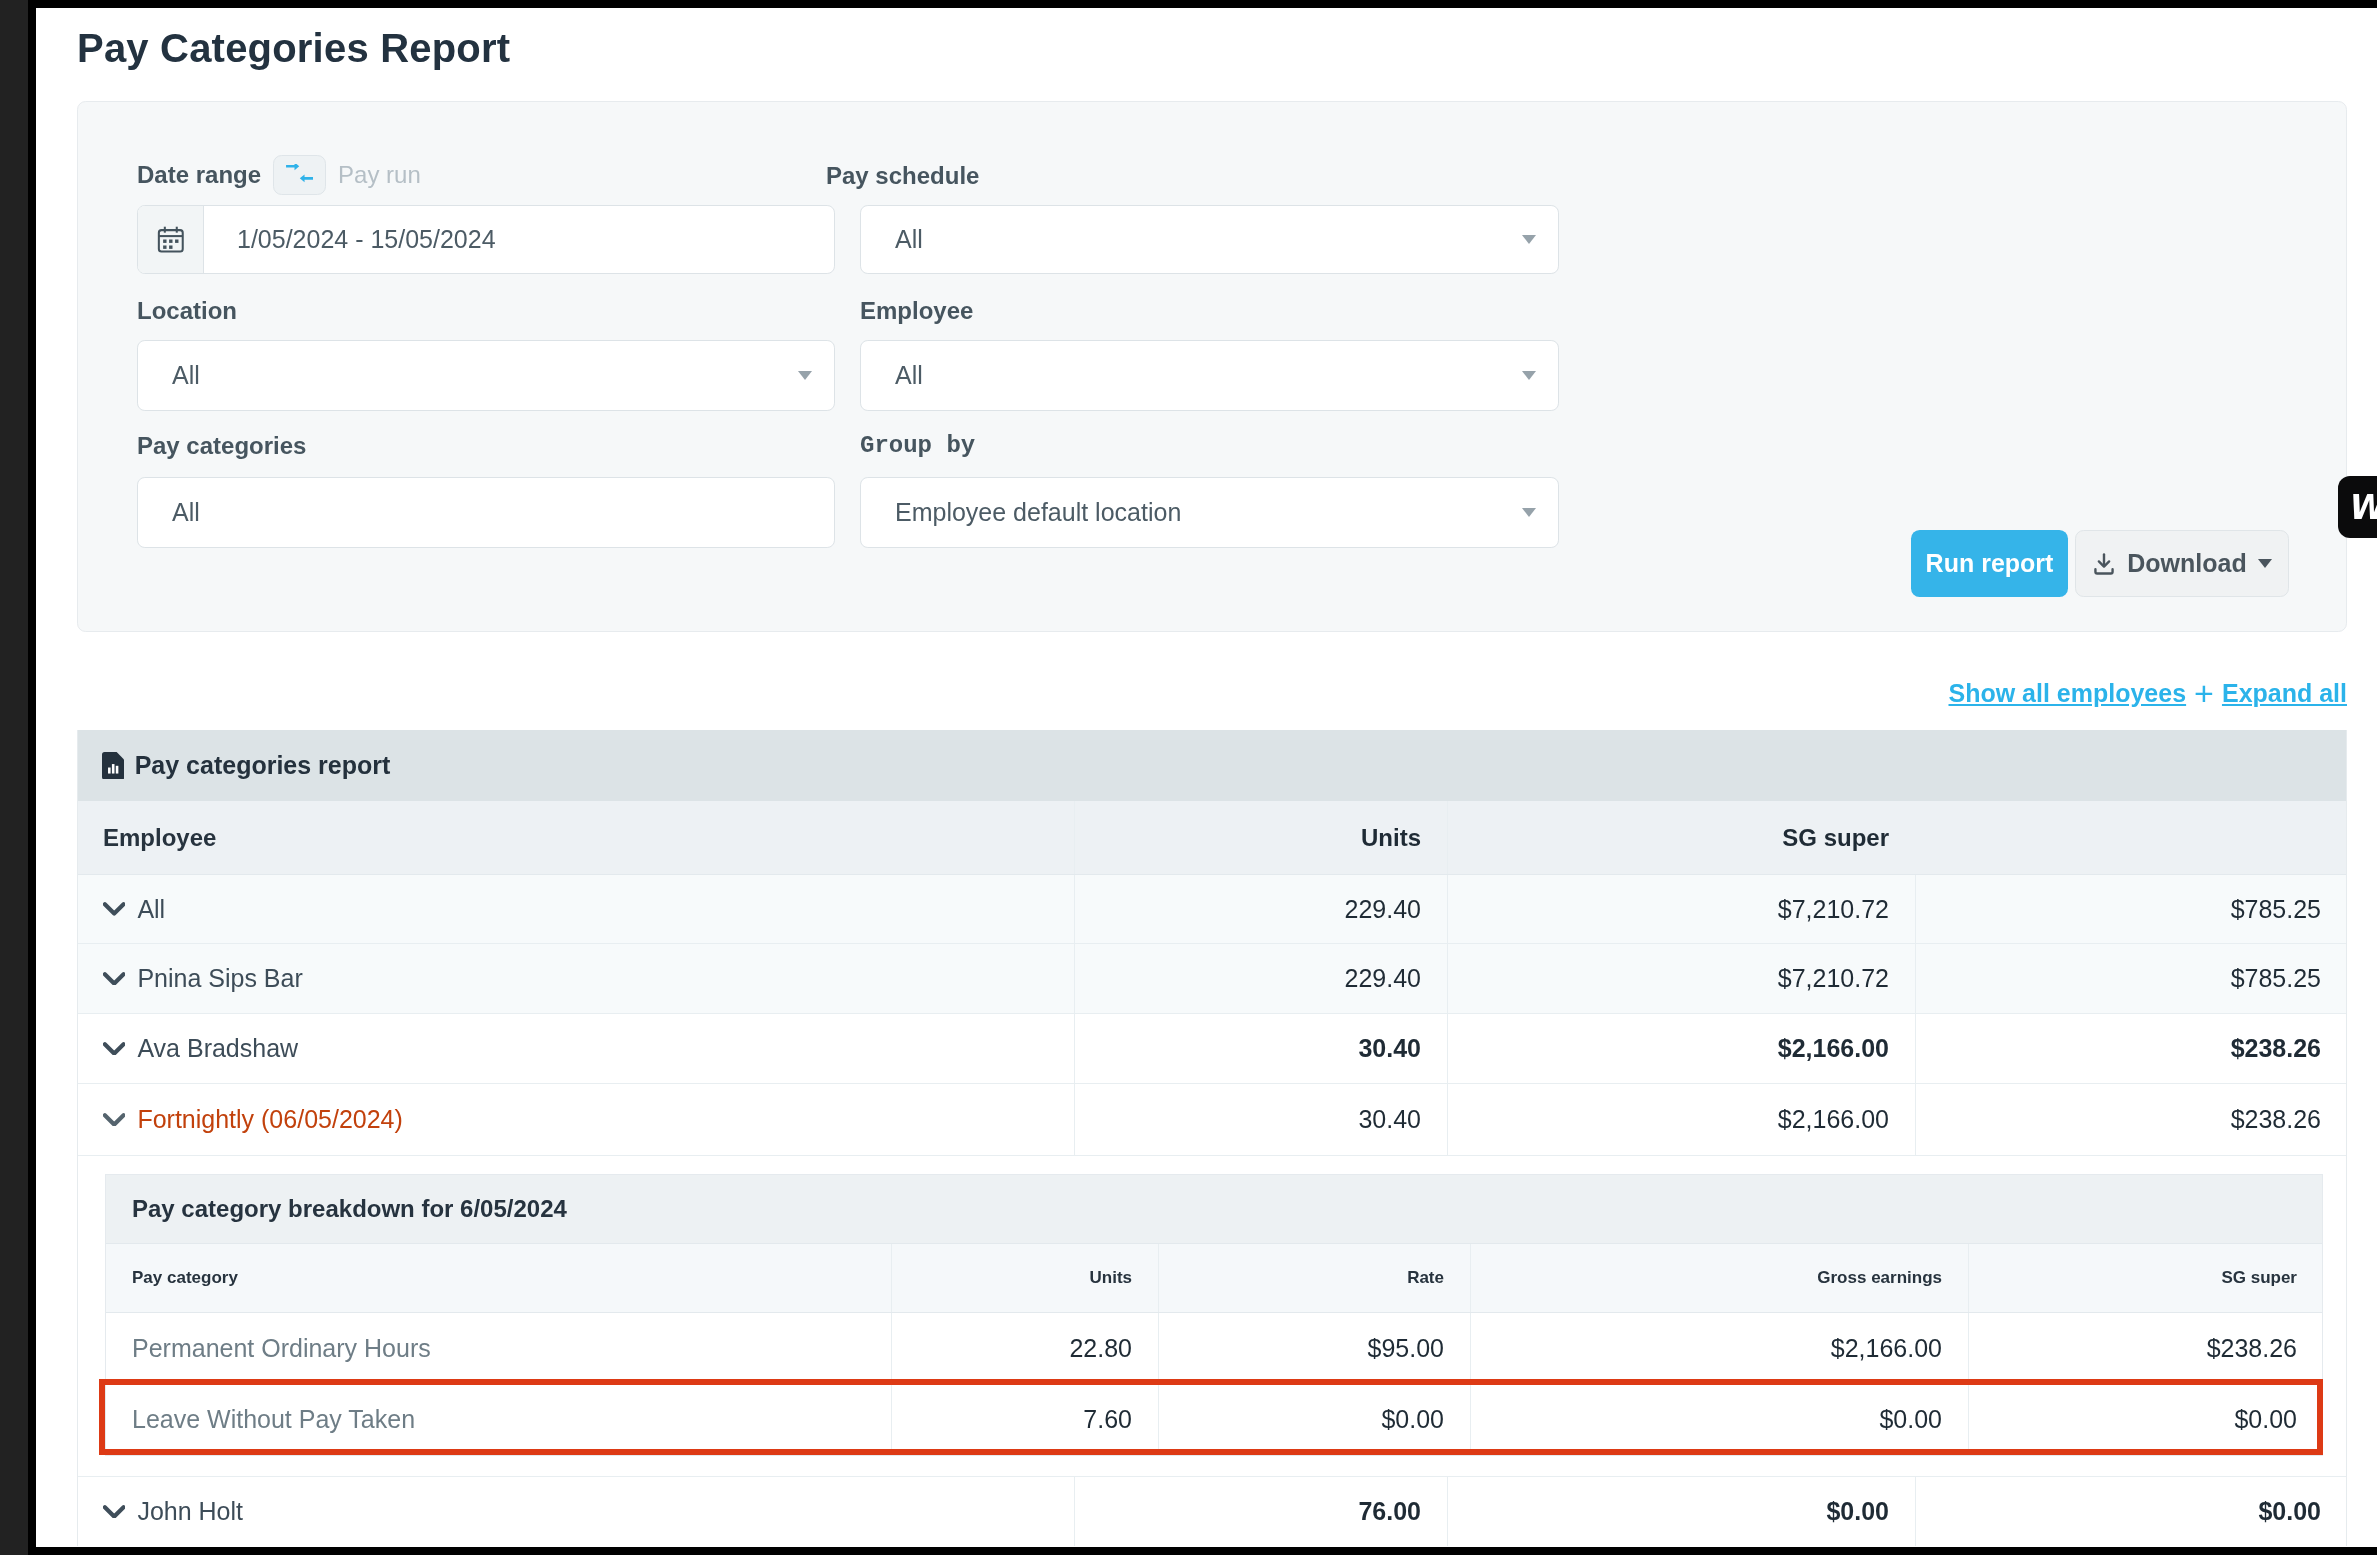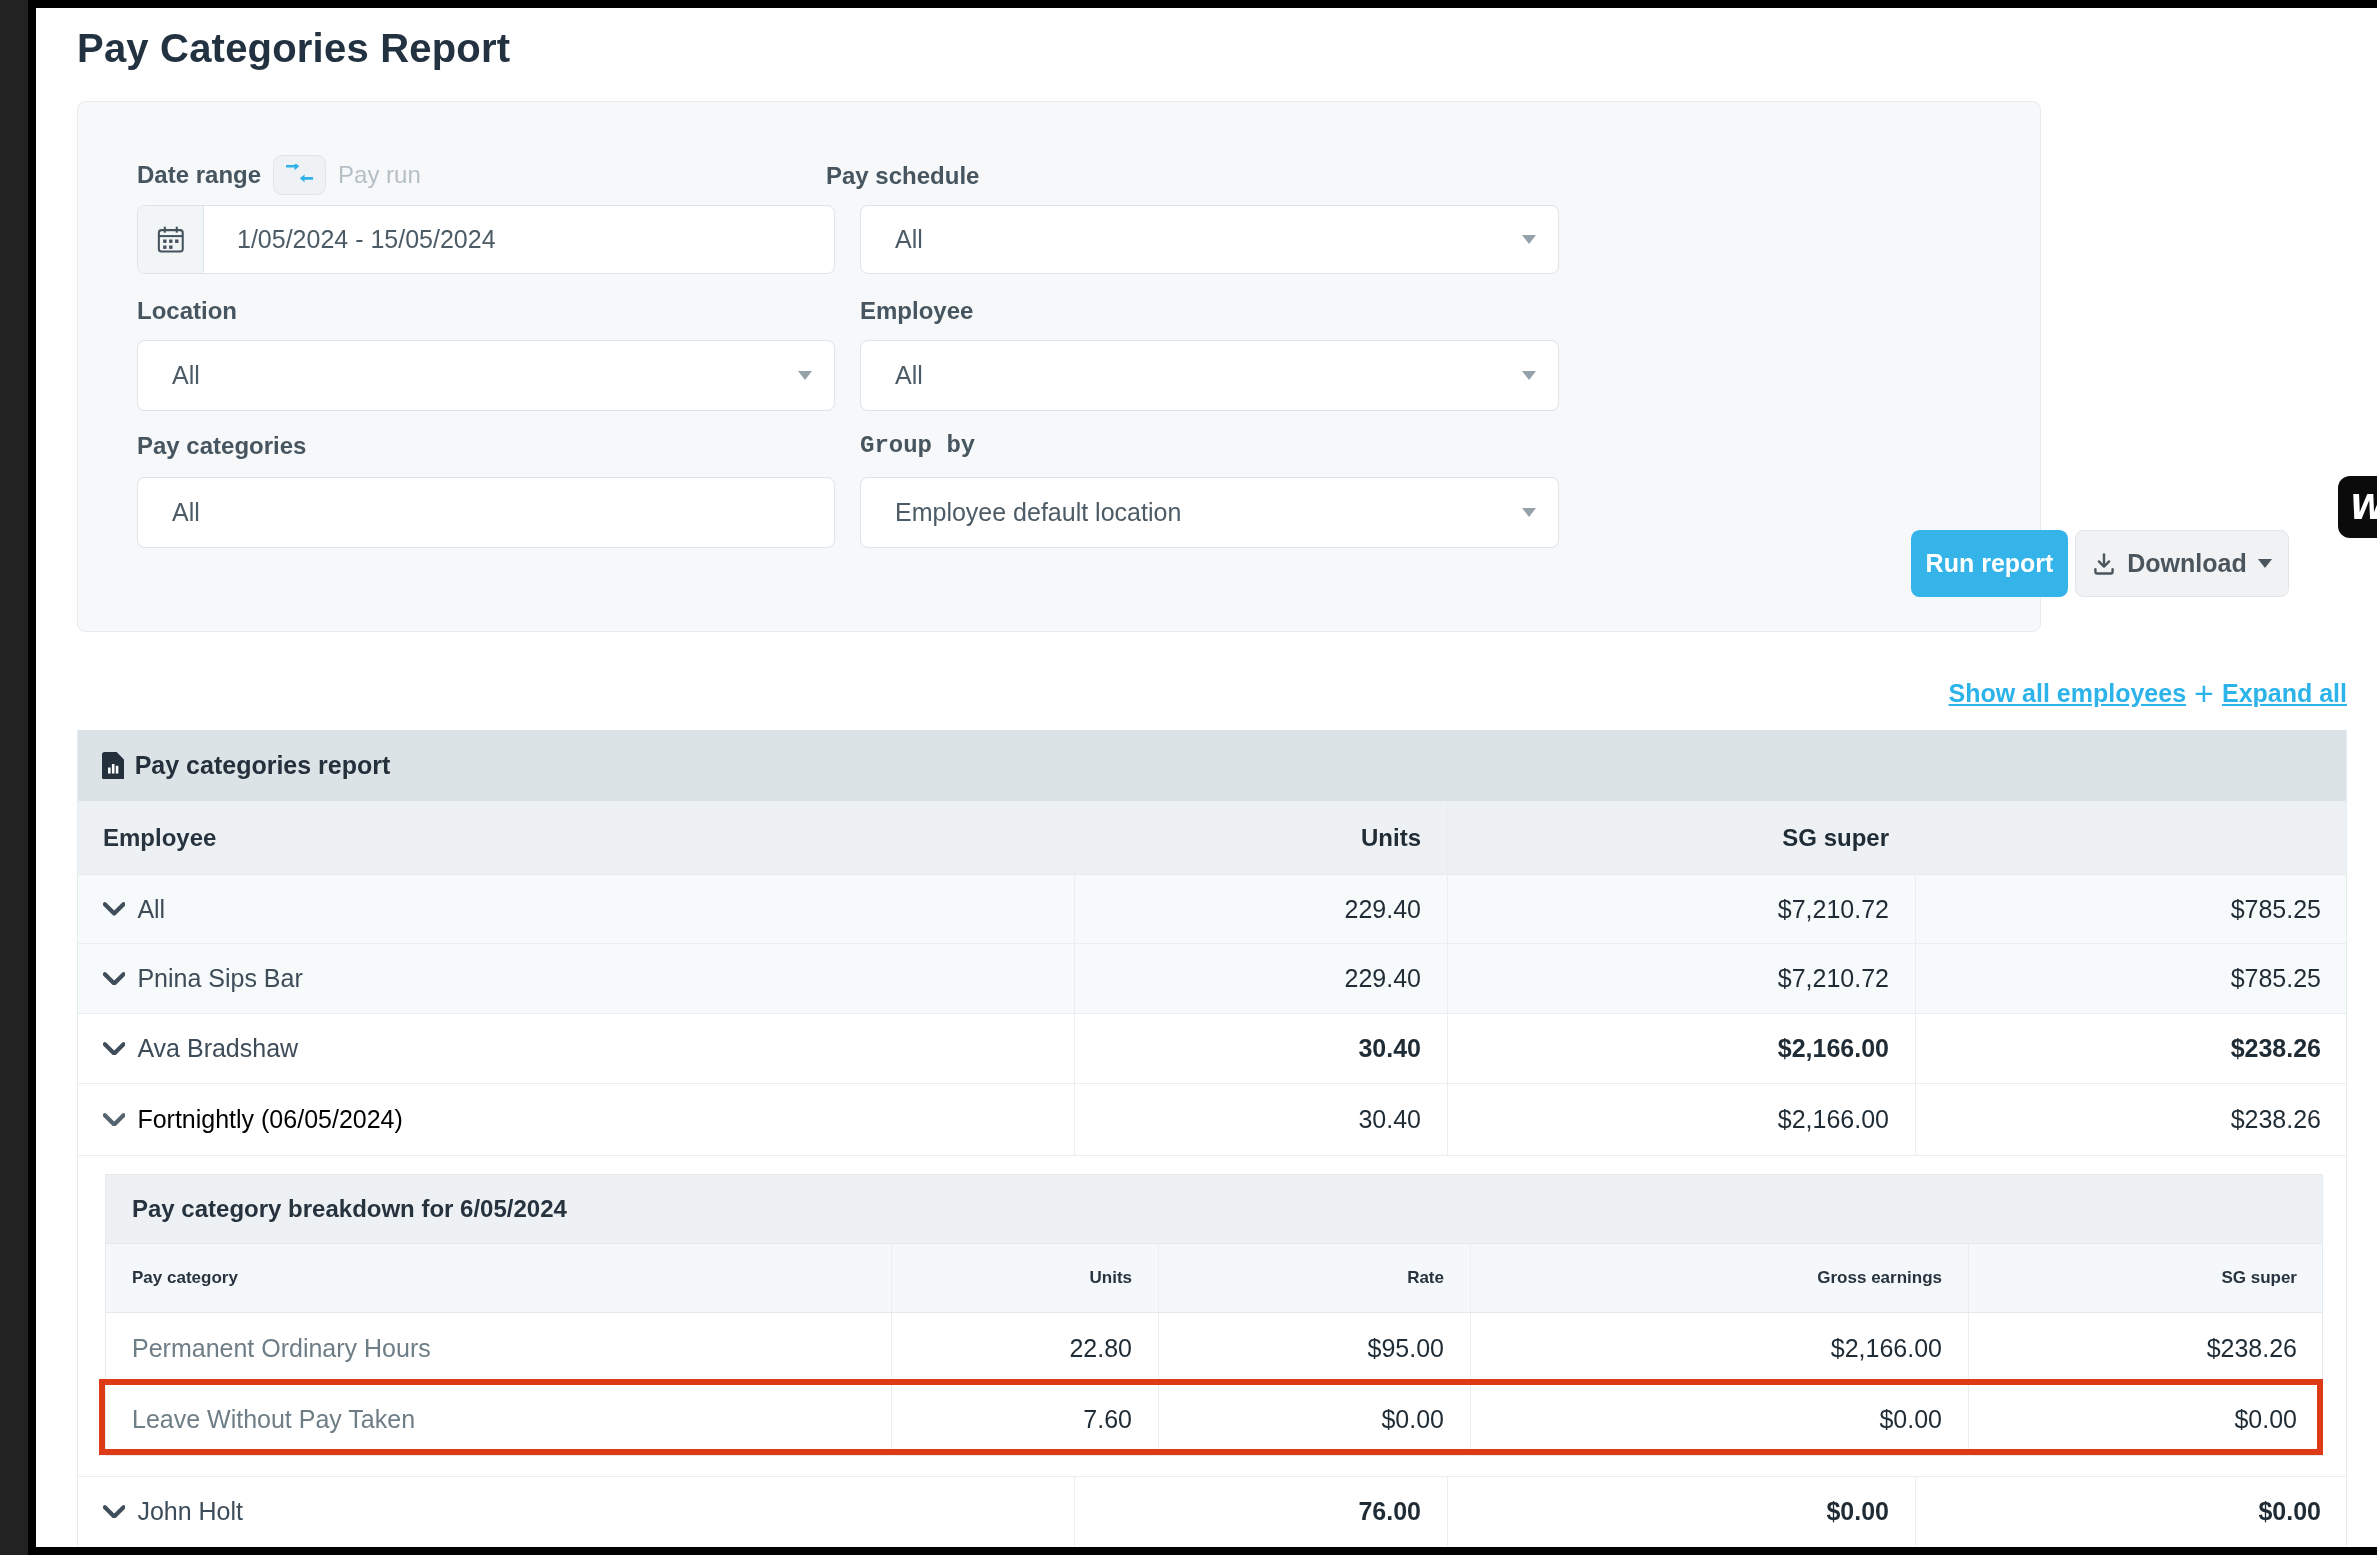--- a/index.html
+++ b/index.html
@@ -17,21 +17,21 @@
   .edge.l { left:0; top:0; bottom:0; width:7.8px; }
   .edge.r { right:0; top:0; bottom:0; width:7.8px; }
 
   .page-title {
     position:absolute; left:49px; top:26px;
     font-size:40px; font-weight:700; color:#233240; letter-spacing:0.2px;
   }
 
   
   .panel {
-    position:absolute; left:49px; top:101px; width:1964px; height:531px;
+    position:absolute; left:49px; top:101px; width:2270px; height:531px;
     background:#f6f8f9; border:0.9px solid #e7ebee; border-radius:8.6px;
   }
   .lblrow { position:absolute; display:flex; align-items:center; gap:12px; height:40px; }
   .flabel { font-size:24px; font-weight:600; color:#46555f; }
   .flabel.muted { color:#b5bfc6; font-weight:400; }
   .swap-btn {
     width:53px; height:40px; background:#eef2f4; border:0.9px solid #dfe5e9;
     border-radius:8.6px; display:flex; align-items:center; justify-content:center; cursor:pointer;
   }
   .plain-label { position:absolute; font-size:24px; font-weight:600; color:#46555f; }
@@ -87,21 +87,21 @@
   }
   .tgrid { display:grid; grid-template-columns:996px 373px 468px 432px; }
   .thead { height:74px; background:#edf1f4; border-bottom:0.9px solid #e3e9ed; }
   .thead .cell { font-weight:600; font-size:24px; color:#27333e; }
   .row  { border-bottom:0.9px solid #e8eef1; }
   .row.h80 { height:69px; } .row.h81 { height:70px; } .row.h84 { height:72px; }
   .row.tint { background:#f7fafb; }
   .row.white { background:#fff; }
   .cell { display:flex; align-items:center; font-size:25px; }
   .cell.name { padding-left:25px; gap:12px; color:#3d4c58; }
-  .cell.name.muted { color:#000000; }
+  .cell.name.muted { color:#c2410c; }
   .cell.num { justify-content:flex-end; padding-right:26px; color:#1f2b35; }
   .cell.num.bold { font-weight:700; }
   .tgrid .cell + .cell { border-left:0.9px solid #e8eef1; }
   .chev { color:#3f4e5a; flex:0 0 auto; display:flex; }
   .cell.name.muted .chev { color:#55646e; }
 
   
   .band { height:320px; background:#fff; padding:18px 25px 20px 27px; }
   .bd { width:2218px; height:282px; border:0.9px solid #e5eaee; }
   .bd-h {

